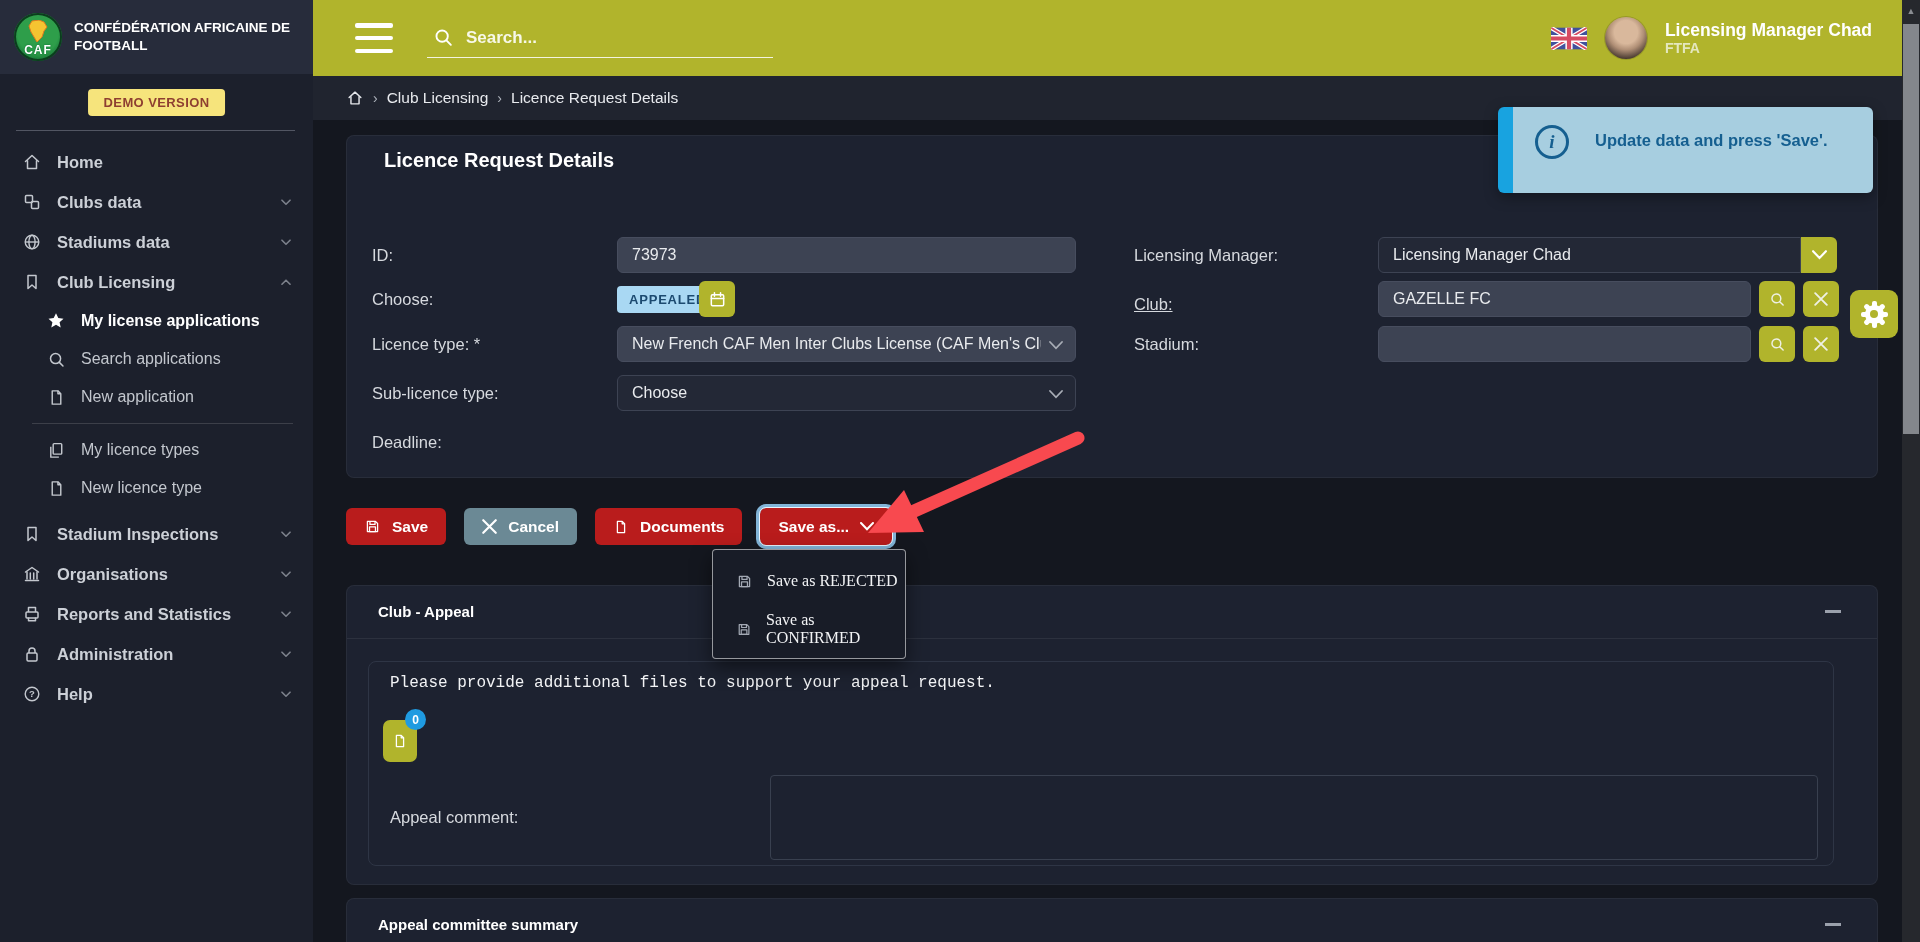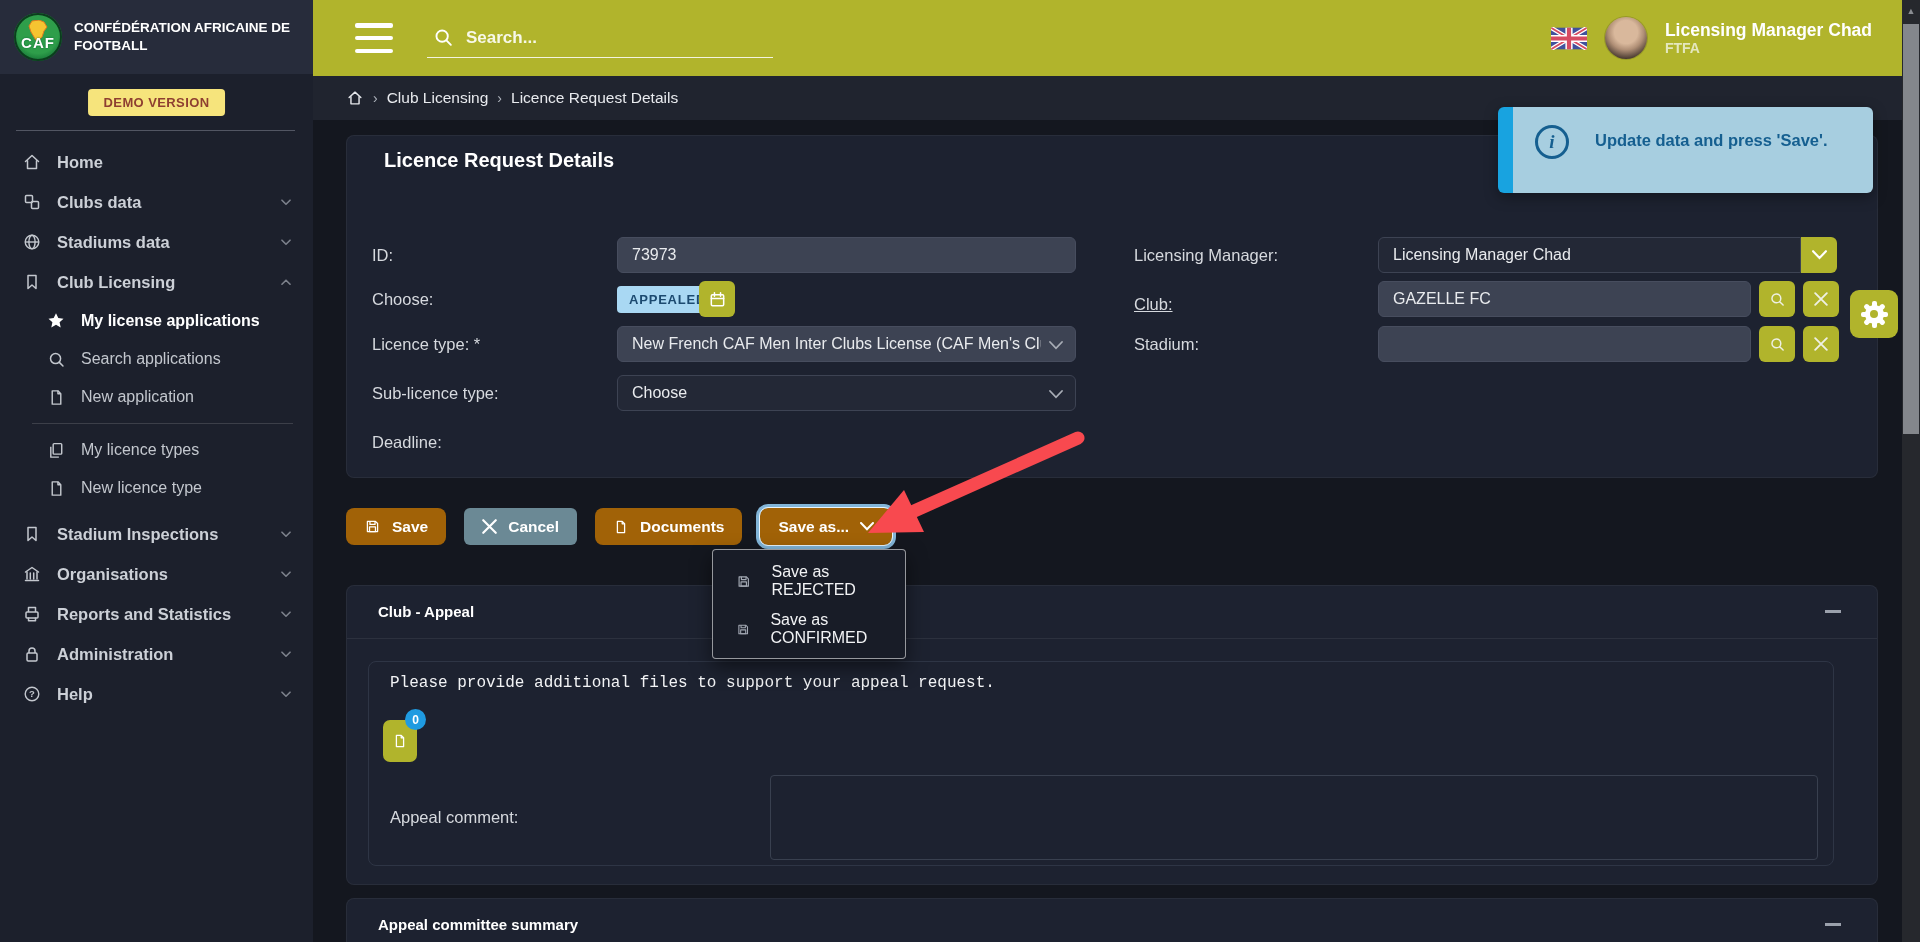--- a/index.html
+++ b/index.html
@@ -7,21 +7,21 @@
   body { font-family:"Liberation Sans", sans-serif; }
   .app { position:relative; width:1920px; height:942px; background:#14171f; overflow:hidden; }
 
   
   .sidebar { position:absolute; left:0; top:0; width:313px; height:942px; background:#1c202c; z-index:10; }
   .sb-header { position:absolute; left:0; top:0; width:313px; height:74px; background:#272c3b; display:flex; align-items:center; padding:0 14px; gap:12px; }
   .caf-logo { position:relative; width:48px; height:48px; border-radius:50%;
     background:radial-gradient(circle at 50% 42%, #2e9e4a 0 55%, #137034 78%, #0a4f22 100%);
     flex:0 0 auto; display:flex; align-items:flex-end; justify-content:center; box-shadow:0 0 0 2px #0b3d1d inset; }
   .caf-logo svg { position:absolute; left:10px; top:7px; }
-  .caf-txt { position:relative; color:#fff; font-size:15px; font-weight:bold; letter-spacing:1px; margin-bottom:10px; text-shadow:0 0 2px #063;text-align:right; }
+  .caf-txt { position:relative; color:#fff; font-size:12px; font-weight:bold; letter-spacing:1px; margin-bottom:4px; text-shadow:0 0 2px #063;text-align:right; }
   .org-name { color:#fff; font-weight:bold; font-size:13.5px; line-height:1.35; }
   .demo-badge { position:absolute; left:50%; transform:translateX(-50%); top:89px; background:#f6e47c; color:#8e3f31; font-weight:bold; font-size:13px; letter-spacing:.4px; padding:6px 16px; border-radius:4px; white-space:nowrap; }
   .sb-divider { position:absolute; left:16px; right:18px; top:130px; border-top:1px solid rgba(148,154,166,.45); }
   .sb-nav { position:absolute; left:0; right:0; top:142px; display:flex; flex-direction:column; }
   .nav-item { display:flex; align-items:center; height:40px; padding:0 18px 0 22px; gap:15px; color:#ccd0d7; font-size:16.5px; font-weight:bold; cursor:pointer; }
   .nav-item.sub { height:38px; padding-left:46px; font-weight:normal; color:#c3c7ce; font-size:16px; }
   .nav-item.active { color:#ffffff; font-weight:bold; }
   .nav-ico { width:20px; height:20px; flex:0 0 auto; display:flex; align-items:center; justify-content:center; }
   .nav-label { flex:1 1 auto; white-space:nowrap; overflow:hidden; }
   .nav-chev { width:18px; height:18px; flex:0 0 auto; opacity:.85; }
@@ -64,27 +64,27 @@
   .sqbtn.attached { border-radius:0 6px 6px 0; }
 
   
   .toast { position:absolute; left:1498px; top:107px; width:375px; height:86px; background:#a7cee0; border-left:15px solid #18a3e0; border-radius:6px; z-index:30; box-shadow:0 4px 14px rgba(0,0,0,.35); display:flex; align-items:flex-start; padding:18px 14px 0 22px; gap:26px; }
   .toast-ico { width:34px; height:34px; border-radius:50%; border:3px solid #155f90; color:#155f90; display:flex; align-items:center; justify-content:center; font-family:"Liberation Serif", serif; font-style:italic; font-weight:bold; font-size:19px; flex:0 0 auto; }
   .toast-msg { color:#155f90; font-weight:bold; font-size:16.5px; padding-top:6px; }
 
   
   .btnrow { position:absolute; left:346px; top:508px; height:37px; display:flex; gap:18px; z-index:20; }
   .btn { height:37px; border-radius:6px; display:inline-flex; align-items:center; gap:11px; padding:0 18px; color:#fff; font-weight:bold; font-size:15.5px; cursor:pointer; border:none; font-family:inherit; white-space:nowrap; }
-  .btn-olive { background:#a16207;border-radius:8px; }
+  .btn-olive { background:#b91c1c; }
   .btn-slate { background:#6b8995; }
   .btn-focus { outline:1px solid #e8f4fc; box-shadow:0 0 0 4px rgba(142,198,236,.9); }
 
   
   .menu { position:absolute; left:712px; top:549px; width:194px; height:110px; background:#181c27; border:1px solid rgba(255,255,255,.55); border-radius:4px; z-index:25; box-shadow:0 8px 20px rgba(0,0,0,.5); padding-top:7px; }
-  .menu-item { height:48px; display:flex; align-items:center; gap:20px; padding-left:23px; color:#f2f3f5; font-size:16px; cursor:pointer; }
+  .menu-item { height:48px; display:flex; align-items:center; gap:14px; padding-left:23px; color:#f2f3f5; font-size:16px; cursor:pointer;font-family:Liberation Serif, serif; }
 
   
   .sec-header { position:absolute; left:31px; top:17px; color:#fff; font-size:15px; font-weight:bold; }
   .minus { position:absolute; right:36px; top:24px; width:16px; height:2.5px; background:#9ba1ac; cursor:pointer; }
   .inner-card { position:absolute; left:21px; top:75px; width:1466px; height:205px; border:1px solid #2e3545; border-radius:8px; }
   .instruction { position:absolute; left:21px; top:12px; color:#f2f3f5; font-size:16px;font-family:Liberation Mono, monospace; }
   .filebtn { position:absolute; left:14px; top:58px; width:34px; height:42px; background:#b1b42c; border-radius:7px; display:flex; align-items:center; justify-content:center; cursor:pointer; }
   .filebadge { position:absolute; left:36px; top:47px; width:21px; height:21px; border-radius:50%; background:#1f9be1; color:#fff; font-size:12px; font-weight:bold; display:flex; align-items:center; justify-content:center; z-index:2; }
   .comment-label { position:absolute; left:21px; top:146px; color:#d6d9de; font-size:16.5px; }
   .comment-area { position:absolute; left:401px; top:113px; width:1048px; height:85px; background:transparent; border:1px solid #39404f; border-radius:4px; resize:none; font-family:inherit; color:#e9ebee; font-size:15px; padding:8px 10px; outline:none; }

